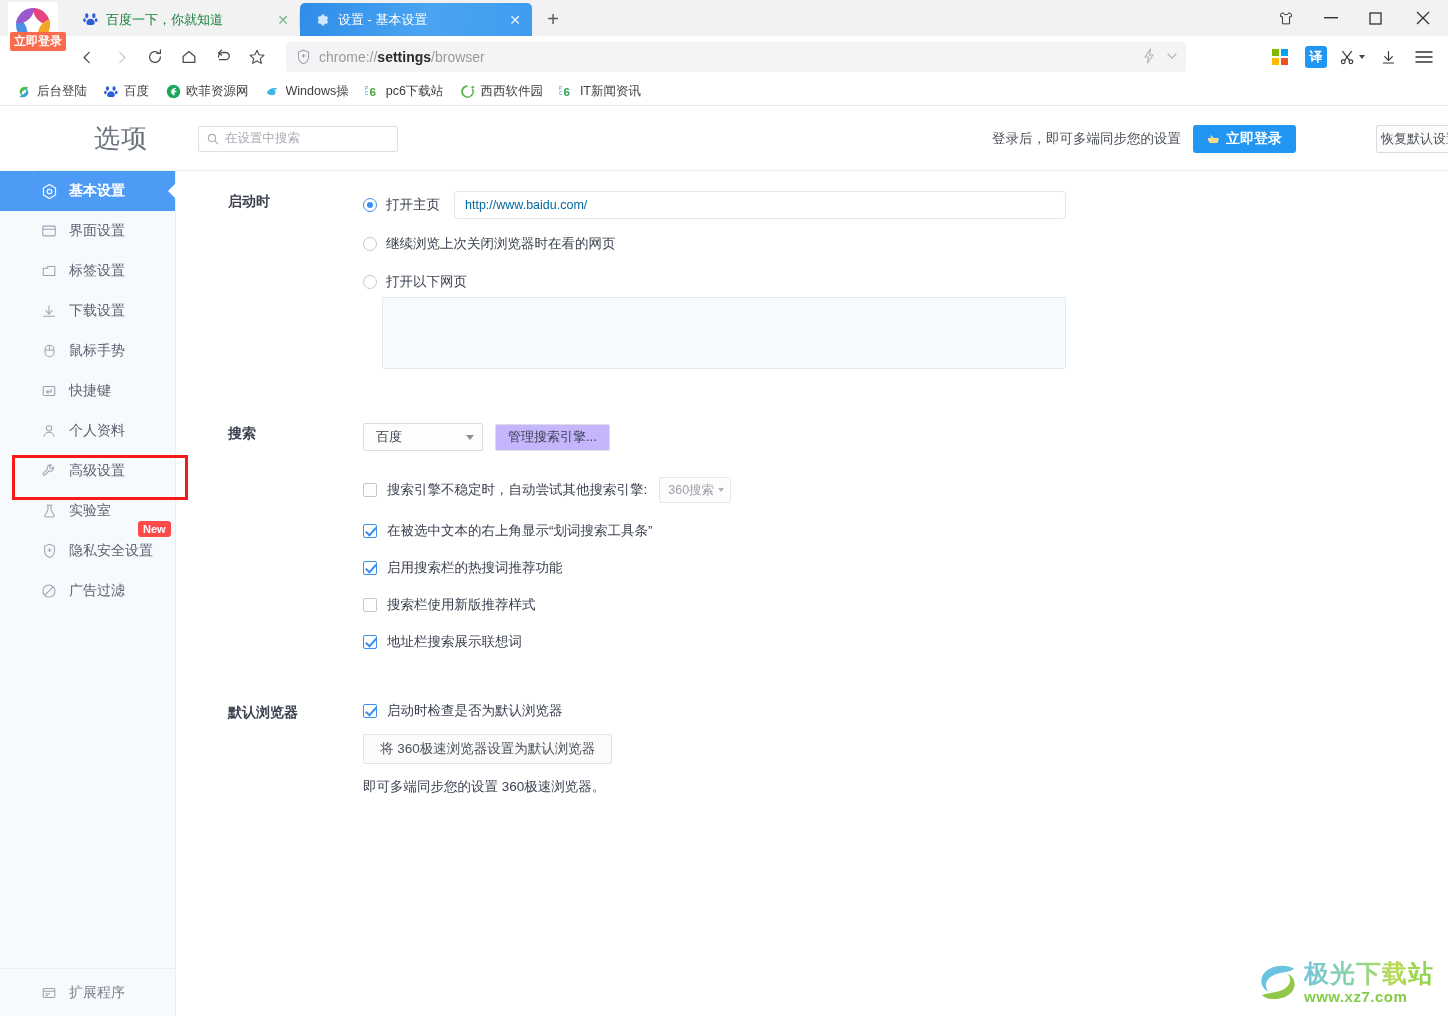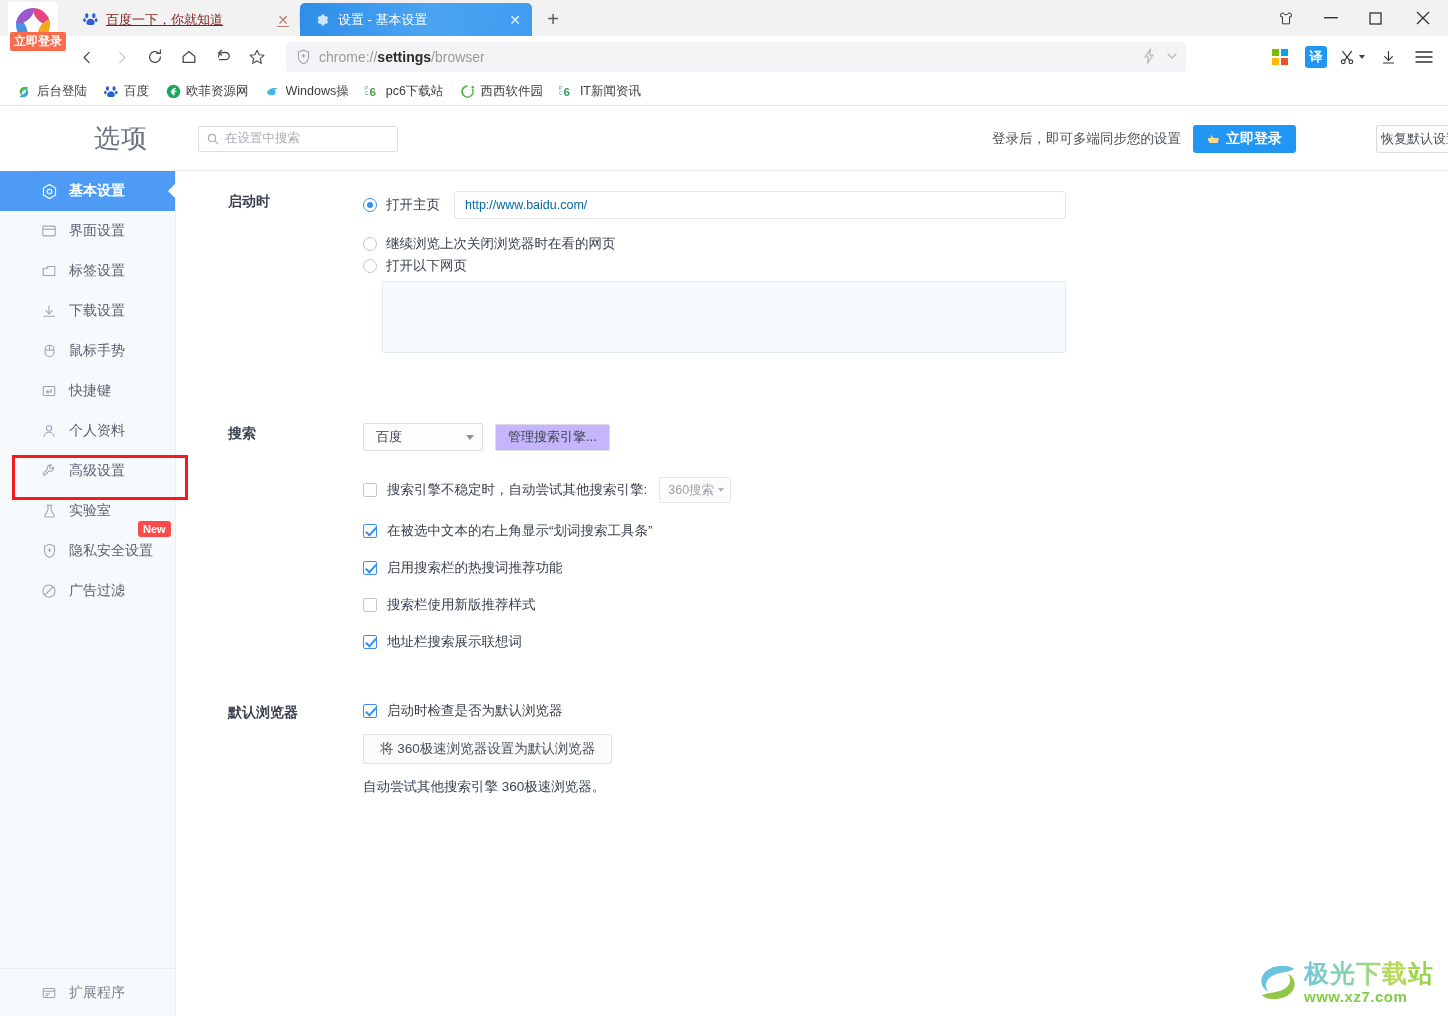--- a/index.html
+++ b/index.html
@@ -48,21 +48,21 @@
     background: #fa6a4b; color: #fff; font-size: 12px; line-height: 17px;
     padding: 1px 4px; border-radius: 2px; white-space: nowrap;
     font-weight: bold;
   }
   .tabs { position:absolute; left:68px; top:0; display:flex; align-items:flex-end; height:36px;}
   .tab {
     height: 33px; width: 232px; display: flex; align-items: center;
     padding: 0 8px 0 14px; position: relative; font-size: 13px;
     border-top-left-radius: 5px; border-top-right-radius: 5px;
   }
-  .tab.inactive { background: #f2f2f2; color: #7f1d1d; text-decoration: underline; }
+  .tab.inactive { background: #f2f2f2; color: #15803d; }
   .tab.inactive:after{
     content:''; position:absolute; right:0; top:8px; bottom:8px; width:1px;
     background:#dcdcdc;
   }
   .tab.active {
     background: linear-gradient(100deg, #2f8de8 0%, #4aa4f2 55%, #3f9cf0 100%);
     color: #ffffff; font-weight: normal;
   }
   .tab-favicon {
     width: 16px; height: 16px; flex: 0 0 16px; margin-right: 8px;
@@ -659,21 +659,21 @@
       <div class="sec-body">
 
         <div class="radio-row" style="margin-bottom:16px;">
           <span class="radio on"></span>
           <span class="radio-label">打开主页</span>
           <span class="home-input">
             <span>http://www.baidu.com/</span>
           </span>
         </div>
 
-        <div class="radio-row" style="margin-bottom:4px;font-family:Liberation Mono, monospace;">
+        <div class="radio-row" style="margin-bottom:20px;font-family:Liberation Mono, monospace;">
           <span class="radio"></span>
           <span class="radio-label">继续浏览上次关闭浏览器时在看的网页</span>
         </div>
 
         <div class="radio-row" style="margin-bottom:6px;">
           <span class="radio"></span>
           <span class="radio-label">打开以下网页</span>
         </div>
 
         <div class="url-box"></div>
@@ -724,21 +724,21 @@
     </div>
 
     <div class="sec" style="left:52px; top:531px; width:910px;">
       <div class="sec-label">默认浏览器</div>
       <div class="sec-body">
         <div class="cb-row" style="margin-bottom:10px;">
           <span class="cbx on"></span>
           <span class="cb-label">启动时检查是否为默认浏览器</span>
         </div>
         <div class="defbtn">将 360极速浏览器设置为默认浏览器</div>
-        <div class="note" style="margin-top:14px;">自动尝试其他搜索引擎 360极速浏览器。</div>
+        <div class="note" style="margin-top:14px;">即可多端同步您的设置 360极速浏览器。</div>
       </div>
     </div>
   </div>
 
   <div class="watermark">
     <span class="wm-swirl">
       <svg width="44" height="40" viewBox="0 0 46 42">
         <path d="M40 6C32 1 16 2 9 10c-6 7-4 16 4 20-5-6-3-13 5-17 7-3.5 17-3 22-7z" fill="#62c0e0"></path>
         <path d="M6 34c8 6 24 5 31-3 6-7 4-16-4-20 5 6 3 13-5 17-7 3.5-17 3-22 6z" fill="#8dc63f"></path>
       </svg>

